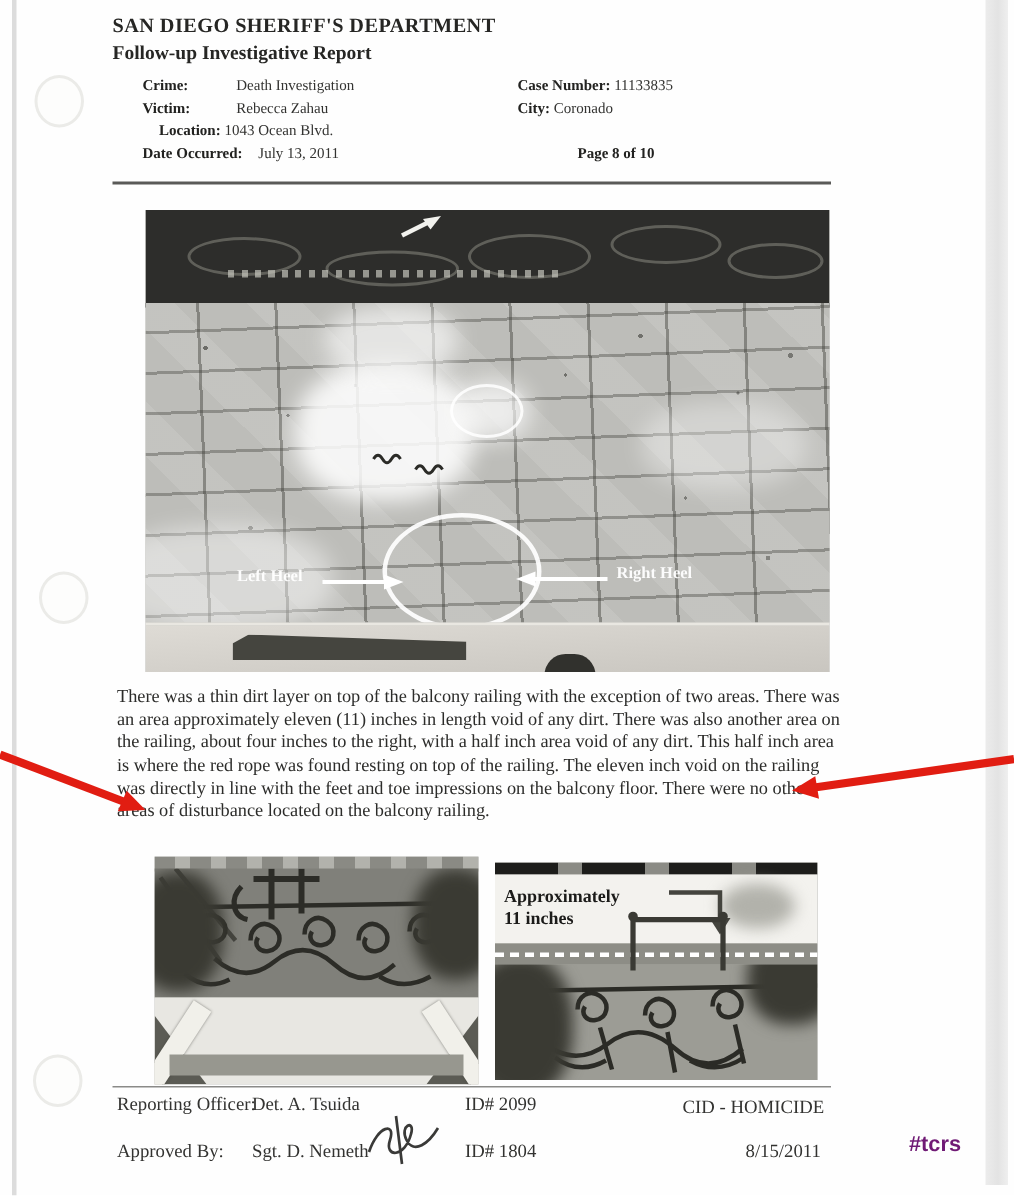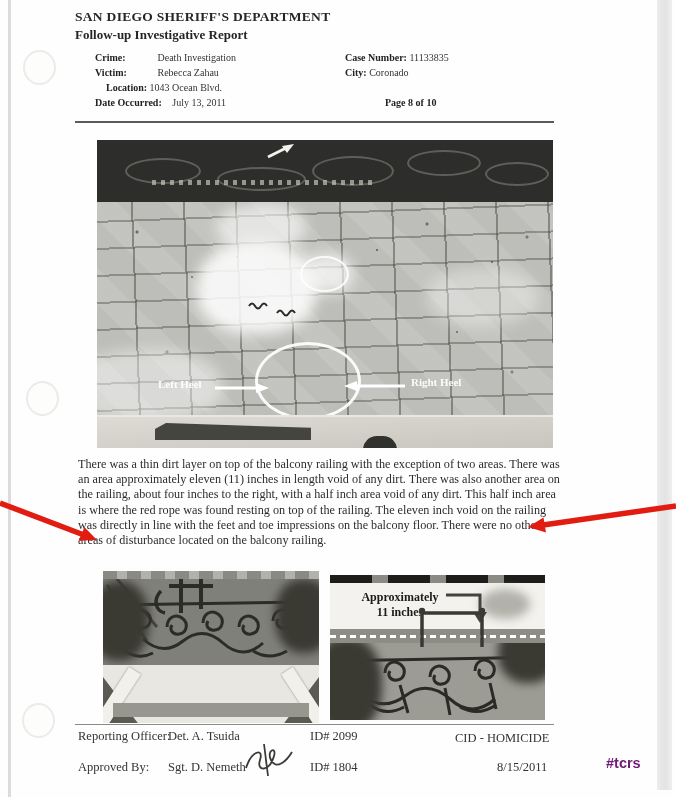--- a/index.html
+++ b/index.html
@@ -77,21 +77,21 @@
   .corner-dark.l{left:0;clip-path:polygon(0 0,60% 100%,0 100%);}
   .corner-dark.r{right:0;clip-path:polygon(100% 0,100% 100%,40% 100%);}
   .post{position:absolute;width:14px;height:70px;background:#f1f0ea;box-shadow:0 0 2px rgba(60,60,55,.6);}
   .post.l{left:6px;bottom:-12px;transform:rotate(33deg);}
   .post.r{right:6px;bottom:-12px;transform:rotate(-33deg);}
 
   .photo-right{left:330px;top:575px;width:215px;height:145px;background:#a6a6a0;overflow:hidden;}
   .pr-topbar{position:absolute;left:0;top:0;width:215px;height:8px;
      background:repeating-linear-gradient(90deg,#1d1d1b 0 42px,#8b8b85 42px 58px);}
   .pr-sky{position:absolute;left:0;top:8px;width:215px;height:46px;background:#f3f2ee;}
-  .pr-label{position:absolute;left:6px;top:7px;width:128px;text-align:center;
+  .pr-label{position:absolute;left:6px;top:7px;width:128px;text-align:left;
      font-weight:bold;font-size:12px;line-height:15px;color:#1b1b19;}
   .pr-rail{position:absolute;left:0;top:54px;width:215px;height:14px;background:#8d8d86;}
   .pr-dash{position:absolute;left:0;top:60px;width:215px;height:3px;
      background:repeating-linear-gradient(90deg,#ffffff 0 6px,transparent 6px 10px);}
   .pr-lower{position:absolute;left:0;top:68px;width:215px;height:77px;background:#9c9c95;overflow:hidden;}
 
   
   .foot-text{font-size:12.5px;color:#333331;white-space:nowrap;}
   .watermark{font-family:Liberation Sans, sans-serif;font-weight:bold;
      font-size:14.5px;color:#701a75;}

